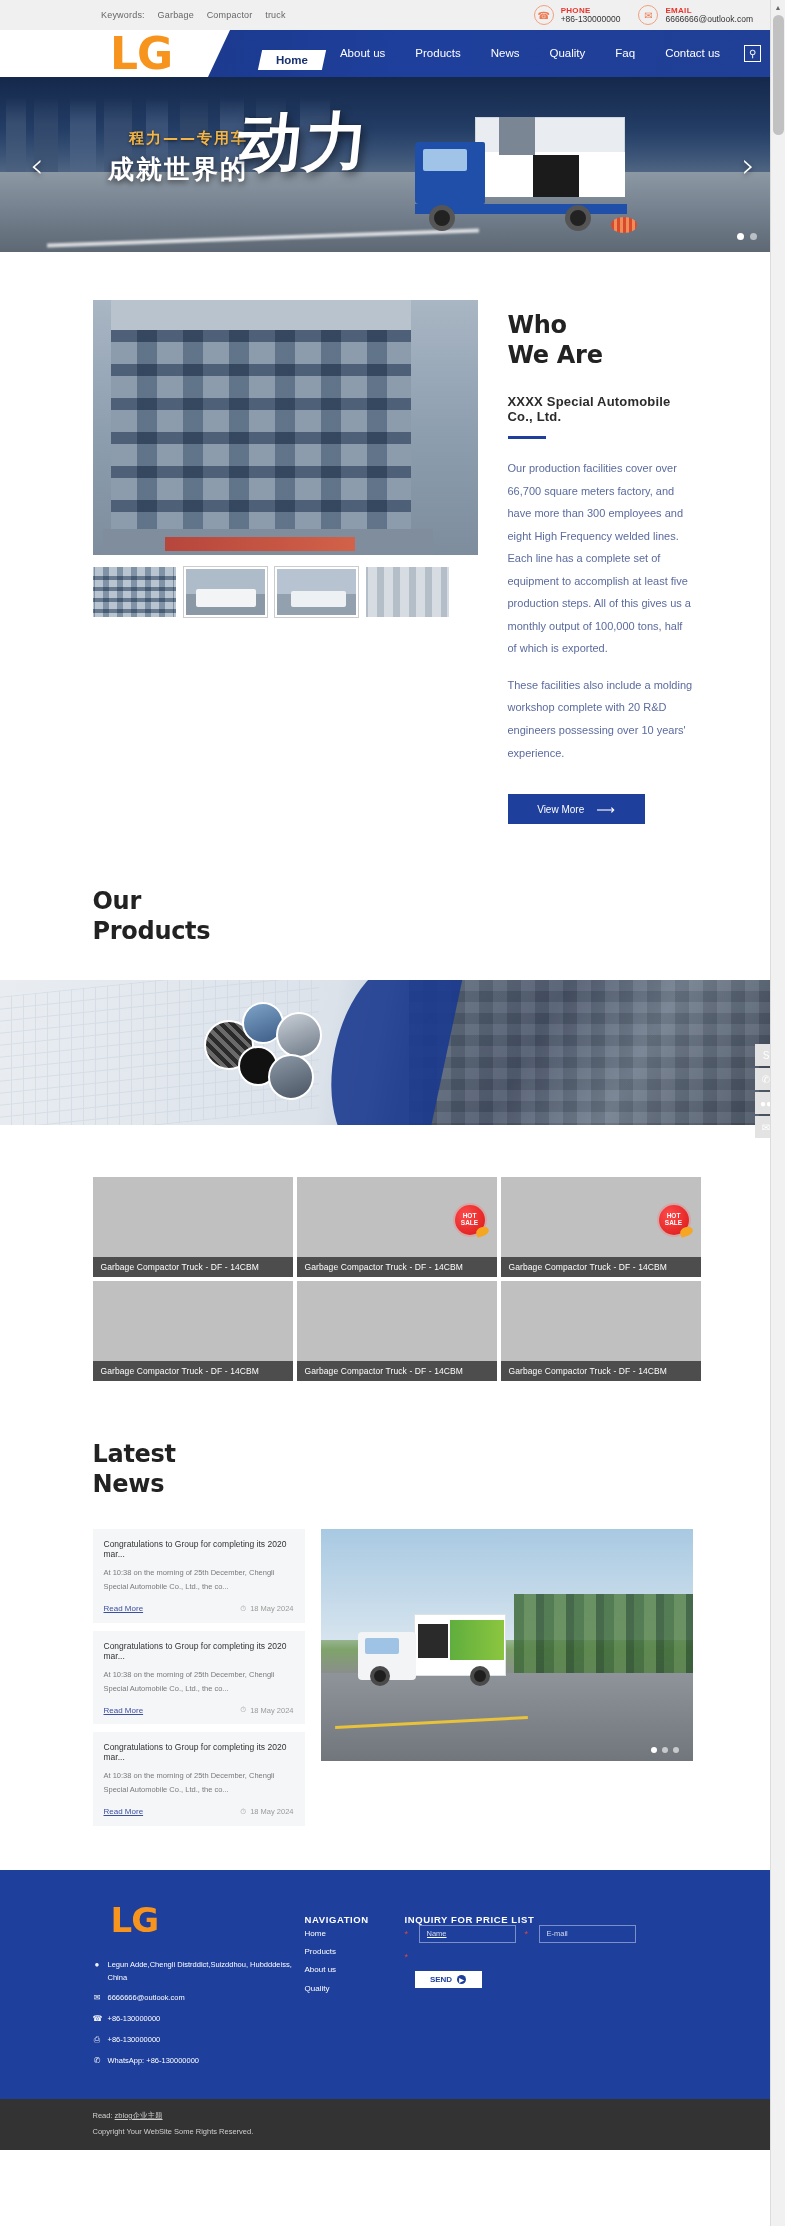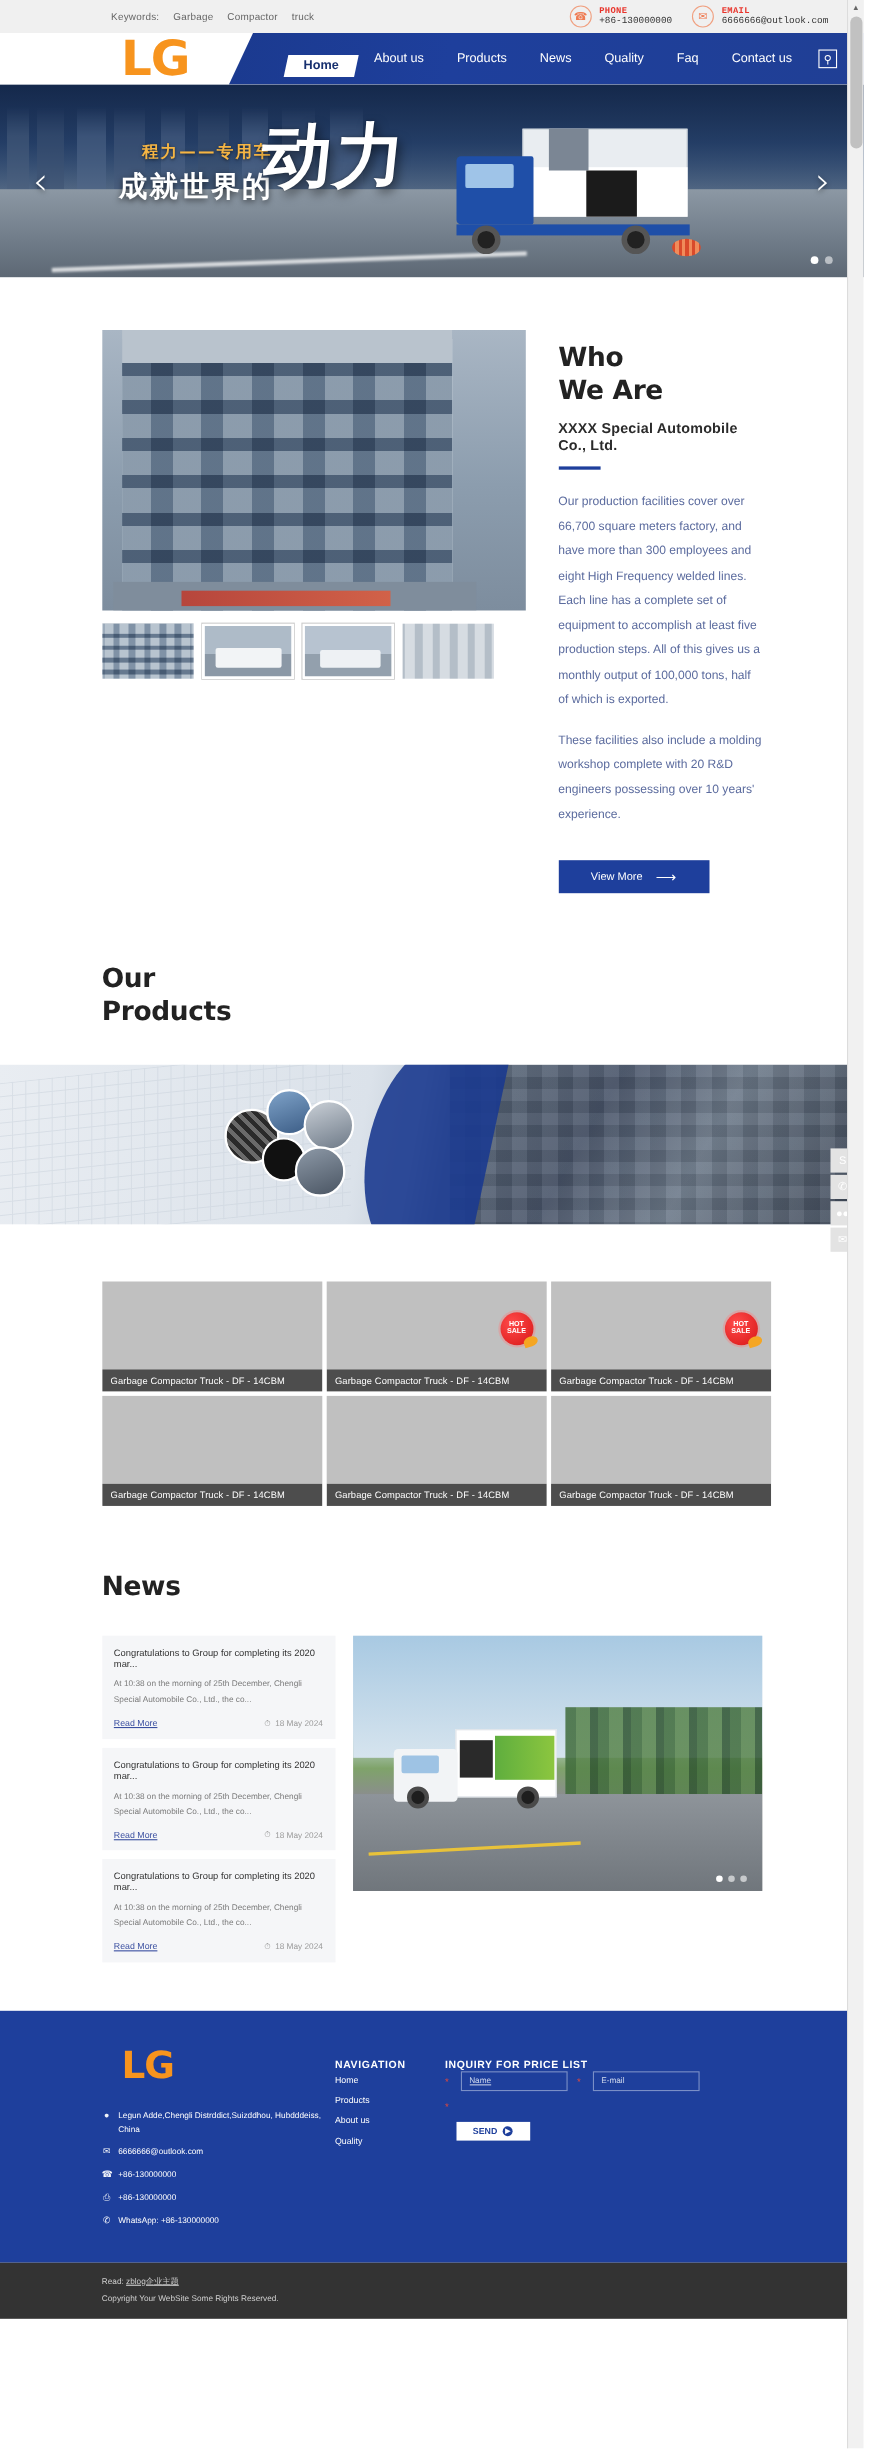--- a/index.html
+++ b/index.html
@@ -20,21 +20,21 @@
     padding: 0 16px; position: relative;
   }
   .keywords { font-size: 9px; color: #666; margin-left: 85px; letter-spacing:.2px;}
   .keywords span { margin-right: 10px; }
   .topcontacts { margin-left: auto; display: flex; align-items: center; gap: 18px; padding-right: 16px;}
   .tc { display: flex; align-items: center; gap: 7px; }
   .tc-ico {
     width: 20px; height: 20px; border-radius: 50%; border: 1px solid #f0a080;
     display: flex; align-items: center; justify-content: center; color: #ef7b52; font-size: 10px; flex:none;
   }
-  .tc-txt { line-height: 1.15; font-family: Liberation Mono, monospace; }
+  .tc-txt { line-height: 1.15; }
   .tc-lab { font-size: 8px; font-weight: bold; color: #e8342b; letter-spacing:.3px;}
   .tc-val { font-size: 8.5px; color: #333; }
 
   
   .header { height: 47px; position: relative; background:#fff; overflow:hidden;}
   .logo {
     position: absolute; left: 110px; top: -2px; font-size: 44px; font-weight: 800;
     color: #f7941e; letter-spacing: -1px; font-family:"DejaVu Sans", sans-serif; z-index:3;
   }
   .navbar {
@@ -136,21 +136,21 @@
   .thumb.sel { border-color:#fff; box-shadow:0 0 0 1px #ccc; }
   .th1 { background-image: repeating-linear-gradient(90deg,#cfd7df 0 8px,#90a1b3 8px 14px), repeating-linear-gradient(180deg,#e3e8ed 0 7px,#7e90a4 7px 11px); background-blend-mode:multiply;}
   .th2 { background: linear-gradient(180deg,#aebbc8 0 55%,#8b98a6 55% 100%); }
   .th2:after{content:"";position:absolute;left:10px;top:20px;width:60px;height:18px;background:#f2f4f6;border-radius:2px;}
   .th3 { background: linear-gradient(180deg,#b7c3d0 0 55%,#93a0ad 55% 100%); }
   .th3:after{content:"";position:absolute;left:14px;top:22px;width:55px;height:16px;background:#eef1f4;border-radius:2px;}
   .th4 { background: repeating-linear-gradient(90deg,#d6dce2 0 9px,#b4bec8 9px 16px); }
 
   .about-right { padding-top: 10px; flex: 1; }
   .h-lite { font-size: 24px; font-weight: 700; color:#222; line-height: 1.25; font-family:"DejaVu Sans",sans-serif; letter-spacing:-.3px;}
-  .about-sub { font-size: 13px; font-weight: 700; color:#2b2b2b; margin-top: 12px; letter-spacing:.2px;}
+  .about-sub { font-size: 13px; font-weight: 700; color:#2b2b2b; margin-top: 24px; letter-spacing:.2px;}
   .rule { width: 38px; height: 3px; background:#1e3f9c; margin: 12px 0 18px 0; }
   .about-p { font-size: 11px; line-height: 2.05; color:#5b6b9e; max-width: 300px; }
   .about-p + .about-p { margin-top: 14px; }
   .viewmore {
     margin-top: 30px; width: 137px; height: 30px; background:#1e3f9c; color:#fff;
     display:flex; align-items:center; justify-content:center; gap:12px; font-size:10px; cursor:pointer;
   }
   .viewmore .arr { font-size: 13px; }
 
   
@@ -418,20 +418,21 @@
         <div class="pcard">
           <div class="cap">Garbage Compactor Truck - DF - 14CBM</div>
         </div>
         <div class="pcard">
           <div class="cap">Garbage Compactor Truck - DF - 14CBM</div>
         </div>
       </div>
     </div>
 
     <div class="news">
+      <div class="sec-title">Latest</div>
       <div class="sec-title">News</div>
       <div class="news-wrap">
         <div class="news-list">
 
           <div class="ncard">
             <div class="ncard-t">Congratulations to Group for completing its 2020 mar...</div>
             <div class="ncard-d">At 10:38 on the morning of 25th December, Chengli Special Automobile Co., Ltd., the co...</div>
             <div class="ncard-f">
               <span class="readmore">Read More</span>
               <span class="ndate">

